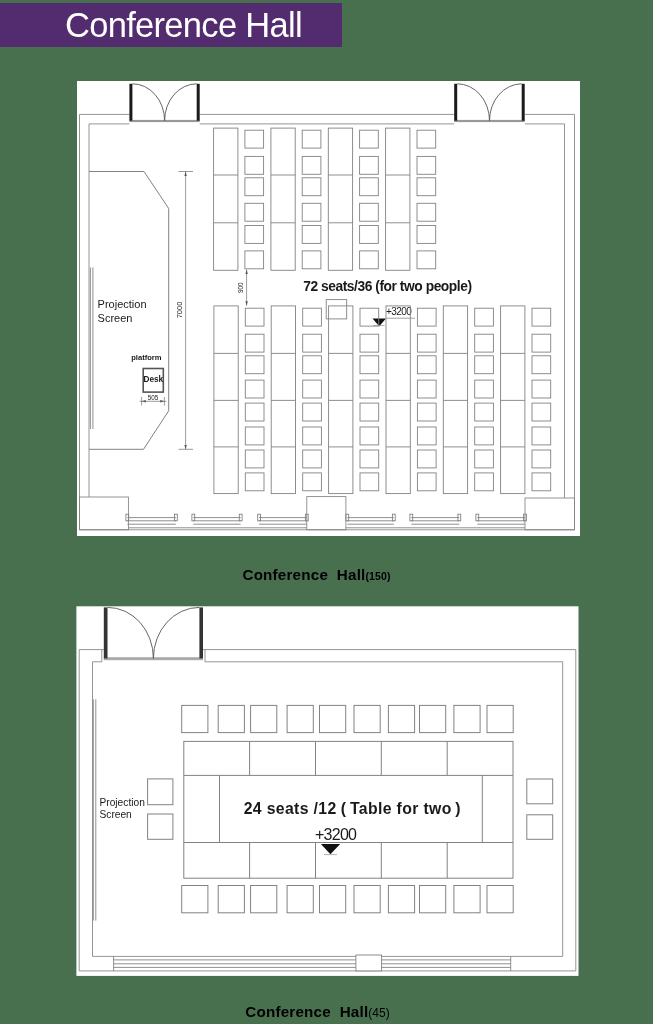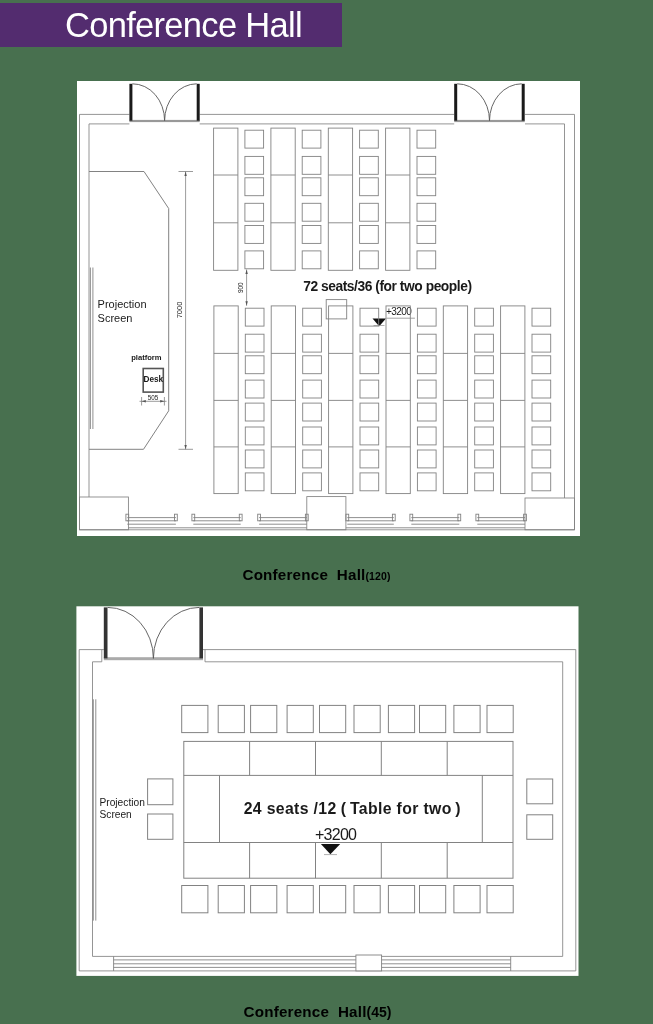--- a/index.html
+++ b/index.html
@@ -424,14 +424,14 @@
 <line x1="113.6" y1="956.4" x2="113.6" y2="970.9" stroke="#828282" stroke-width="0.9"></line>
 <line x1="113.6" y1="959.9" x2="510.7" y2="959.9" stroke="#828282" stroke-width="0.9"></line>
 <line x1="113.6" y1="963.8" x2="510.7" y2="963.8" stroke="#828282" stroke-width="0.9"></line>
 <line x1="113.6" y1="967.4" x2="510.7" y2="967.4" stroke="#828282" stroke-width="0.9"></line>
 <line x1="510.7" y1="956.4" x2="510.7" y2="970.9" stroke="#828282" stroke-width="0.9"></line>
 </g>
 
 <rect x="355.9" y="955.0" width="25.7" height="15.9" fill="#ffffff" stroke="#828282" stroke-width="0.9"></rect>
 </svg>
 
-<div class="abs" style="left:-10px;top:566px;width:653px;text-align:center;color:#000;"><span style="font-size:15.2px;font-weight:bold;letter-spacing:0.2px;">Conference&nbsp;&nbsp;Hall</span><span style="font-size:10.5px;font-weight:bold;letter-spacing:0.1px;">(120)</span></div>
-
-<div class="abs" style="left:-9px;top:1002.5px;width:653px;text-align:center;color:#000;"><span style="font-size:15.2px;font-weight:bold;letter-spacing:0.2px;">Conference&nbsp;&nbsp;Hall</span><span style="font-size:14px;font-weight:bold;">(45)</span></div>
+<div class="abs" style="left:-10px;top:566px;width:653px;text-align:center;color:#000;"><span style="font-size:15.2px;font-weight:bold;letter-spacing:0.2px;">Conference&nbsp;&nbsp;Hall</span><span style="font-size:10.5px;font-weight:bold;letter-spacing:0.1px;">(150)</span></div>
+
+<div class="abs" style="left:-9px;top:1002.5px;width:653px;text-align:center;color:#000;"><span style="font-size:15.2px;font-weight:bold;letter-spacing:0.2px;">Conference&nbsp;&nbsp;Hall</span><span style="font-size:12px;font-weight:normal;">(45)</span></div>
 </body></html>

